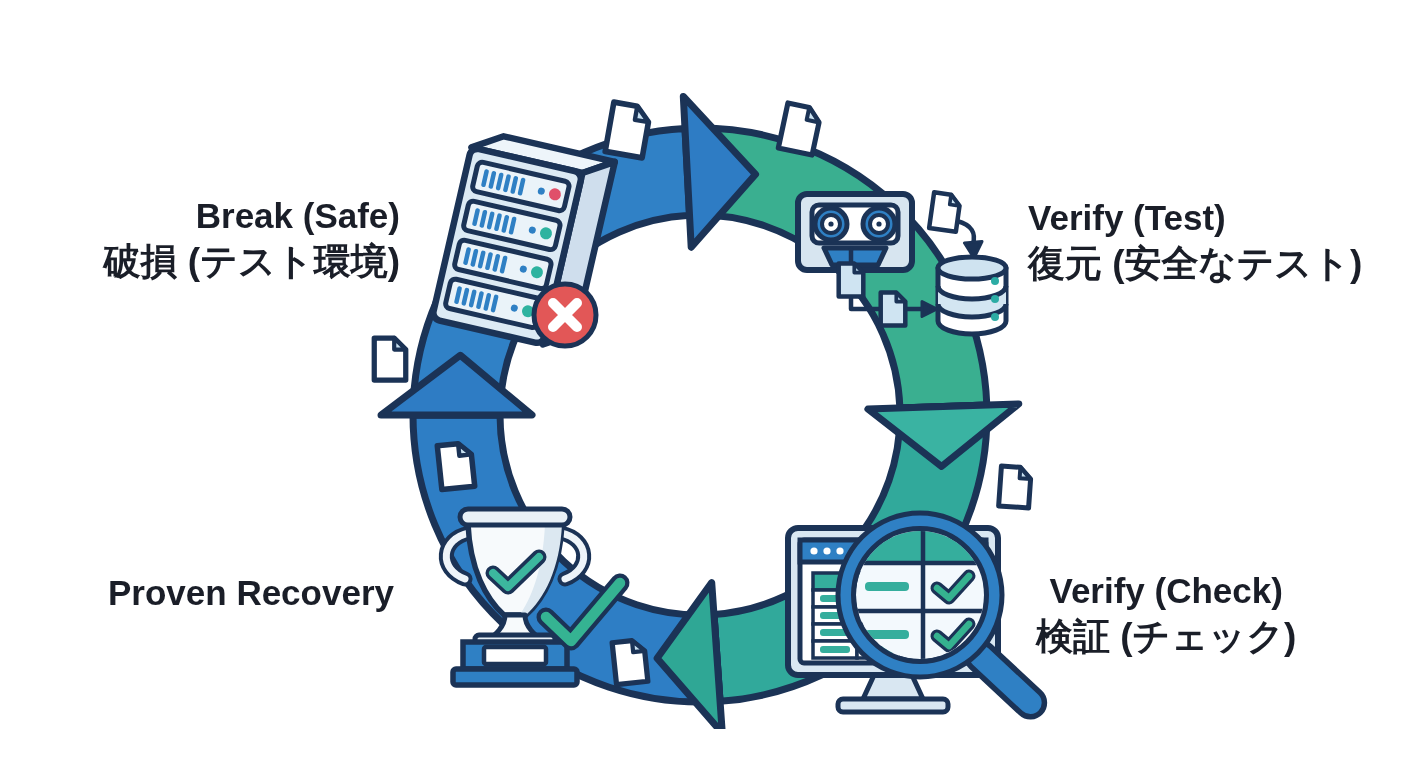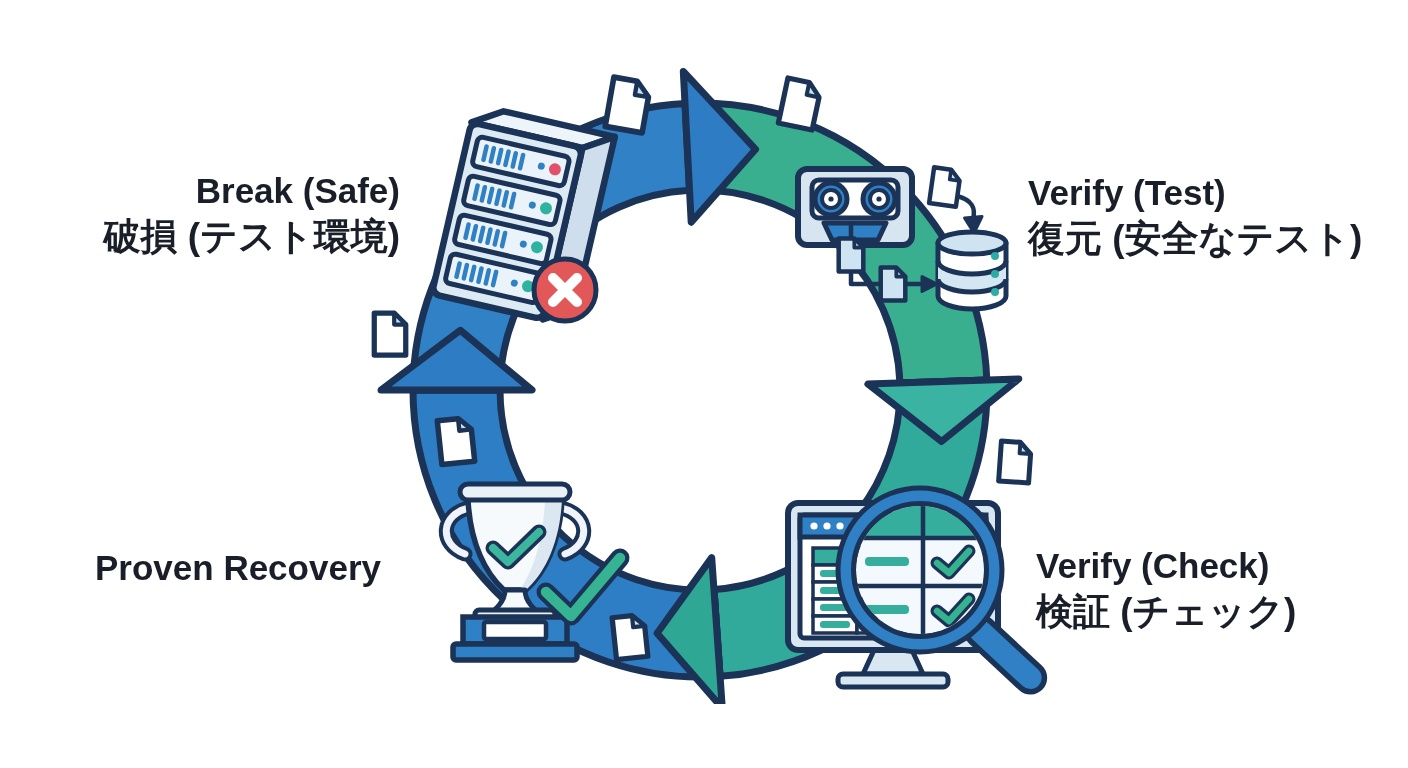--- a/index.html
+++ b/index.html
@@ -1,29 +1,30 @@
 <!DOCTYPE html>
 <html><head>
 <meta charset="utf-8">
 <style>
   html,body{margin:0;padding:0;background:#ffffff;}
   .stage{
     position:relative;width:1408px;height:704px;background:#ffffff;overflow:hidden;
     font-family:"Liberation Sans","DejaVu Sans",sans-serif;
+    margin-top:25px;
   }
   .stage svg{position:absolute;left:0;top:0;}
   .label{
     position:absolute;color:#1a1e28;font-weight:bold;white-space:nowrap;
   }
   .label .en{display:block;font-size:35px;line-height:1.0;}
   .label .ja{display:block;font-size:37px;line-height:1.0;margin-top:10px;}
   .label-break{top:173px;right:1008px;text-align:right;}
   .label-restore{top:175px;left:1028px;text-align:left;}
-  .label-verify{top:548px;left:1036px;text-align:left;}
-  .label-proven{top:550px;left:95px;width:312px;text-align:left;}
+  .label-verify{top:548px;left:1036px;text-align:center;}
+  .label-proven{top:550px;left:95px;width:312px;text-align:center;}
 </style>
 </head>
 <body>
 
 <div class="stage">
 
   <svg width="1408" height="768" viewBox="0 0 1408 768">
 
     <g stroke="#1b3356" stroke-width="7" stroke-linejoin="round">
 

